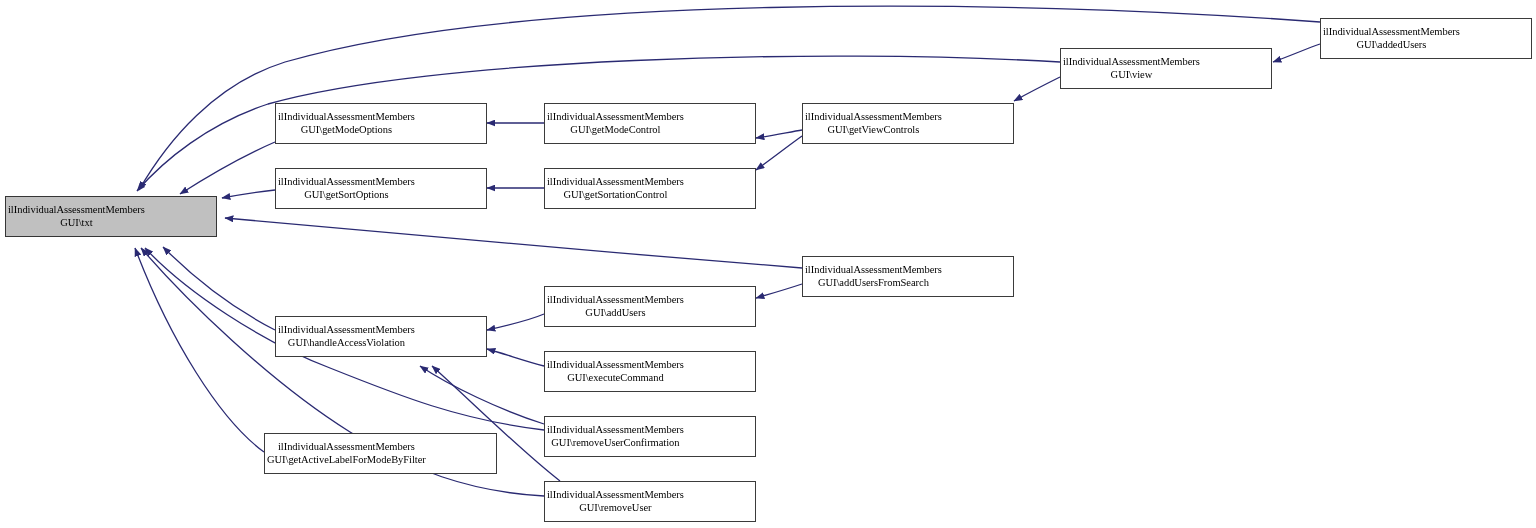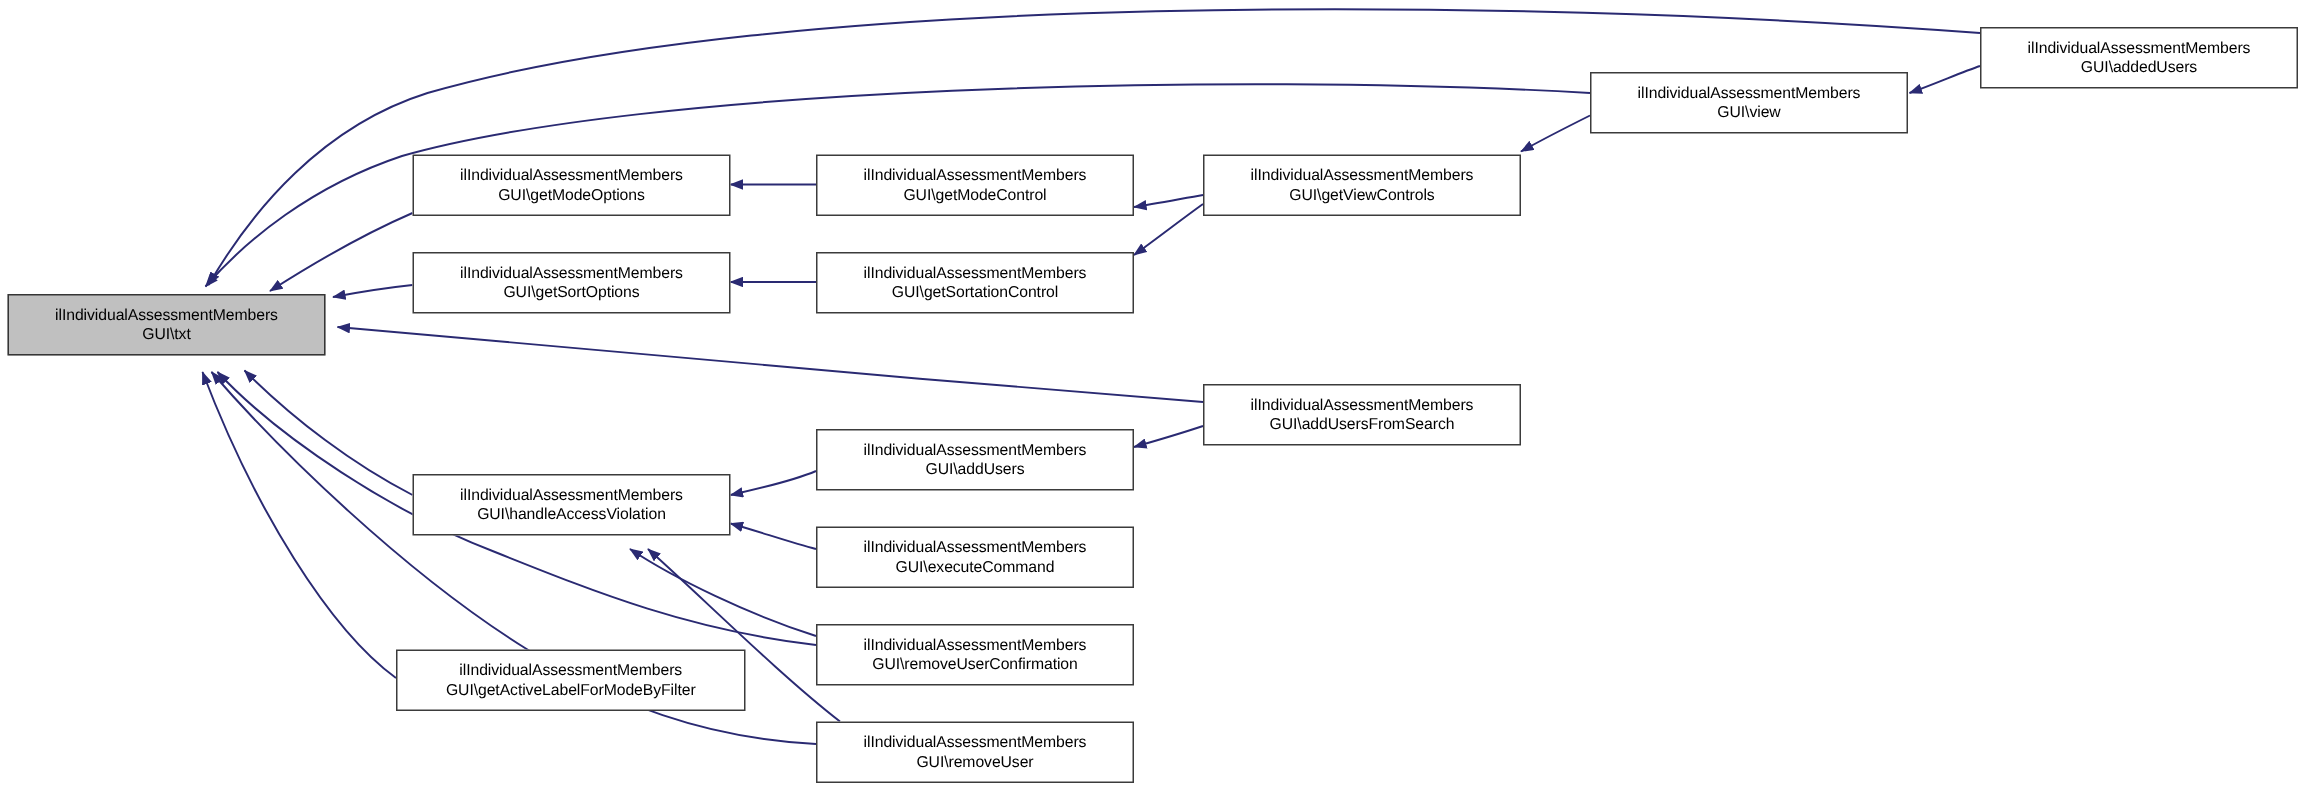--- a/index.html
+++ b/index.html
@@ -6,28 +6,27 @@
   body{font-family:"Liberation Sans","DejaVu Sans",sans-serif;}
   #graph-root{position:relative;width:1536px;height:528px;background:#ffffff;overflow:hidden;}
   svg.graph-canvas{position:absolute;left:0;top:0;width:1536px;height:528px;}
   .node-box{
     position:absolute;
     box-sizing:border-box;
     border:1px solid #3b3b3b;
     background:#ffffff;
     display:flex;
     align-items:center;
-    justify-content:center;
     text-align:center;
     line-height:1.18;
     font-size:10.5px;
     color:#000000;
     letter-spacing:-0.05px;
     white-space:pre-line;
-    font-family:Liberation Sans, sans-serif;
+    font-family:Liberation Serif, serif;
   }
   .node-box.root{
     background:#c0c0c0;
     border:1px solid #353535;
   }
   .node-label{display:block;padding:0 2px;}
 </style>
 </head>
 <body>
 

